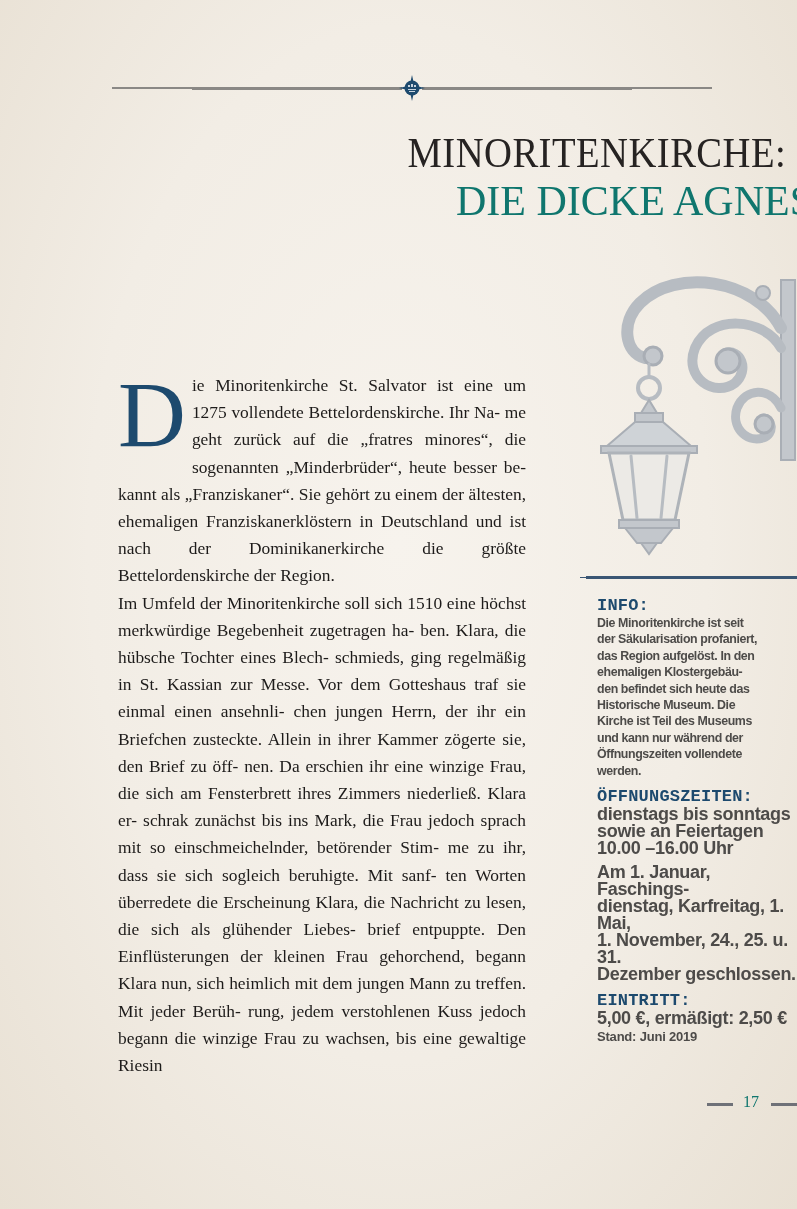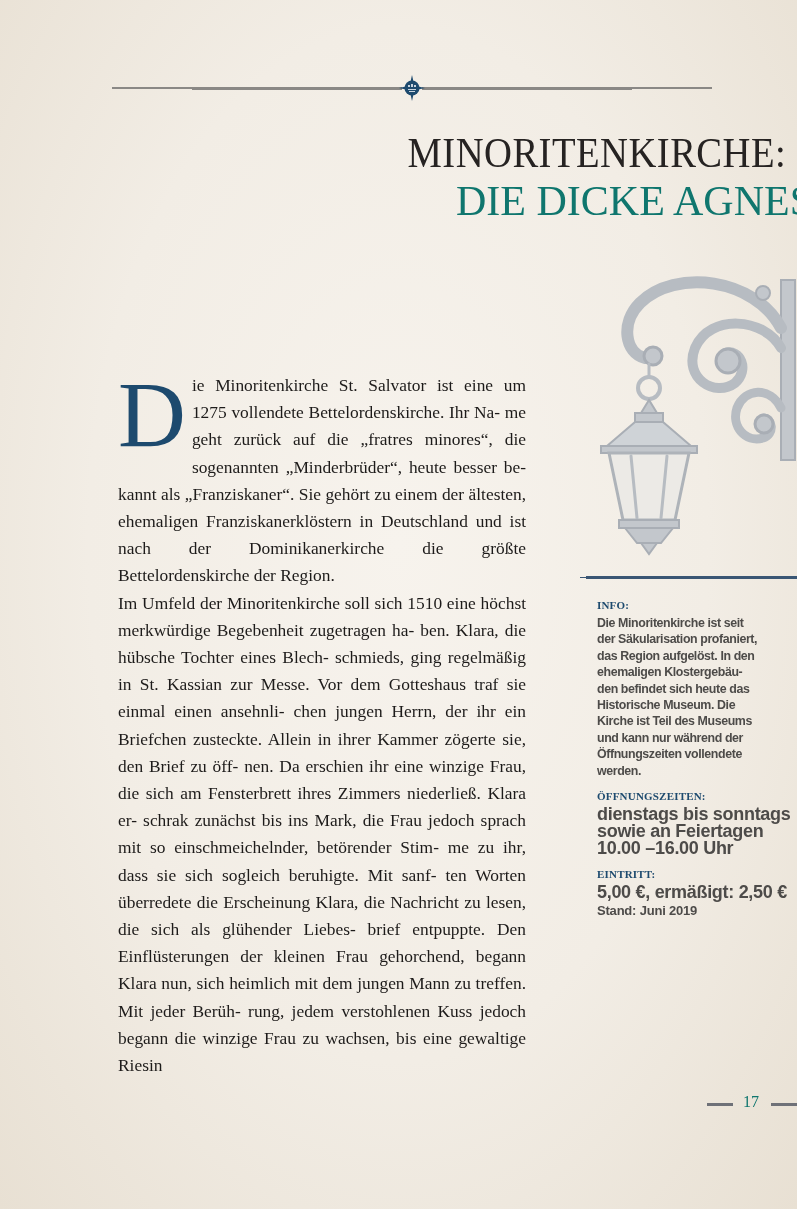--- a/index.html
+++ b/index.html
@@ -66,22 +66,22 @@
   }
   .sidebar-rule::before {
     content: ""; position: absolute; left: -6px; top: 1px; width: 30px; height: 1px; background: #3a5674;
   }
   .sb-content {
     position: absolute; left: 27px; top: 20px; width: 200px;
     font-family: "Liberation Sans", "DejaVu Sans", sans-serif;
     color: #4d4b49; font-weight: bold;
   }
   .sb-head {
-    font-family: Liberation Serif, serif; font-weight: bold; color: #1d4a6e;
-    font-size: 11px; line-height: 19px; letter-spacing: 0.2px;
+    font-family: Liberation Mono, monospace; font-weight: bold; color: #1d4a6e;
+    font-size: 17px; line-height: 19px; letter-spacing: 0.2px;
   }
   .sb-text {
     font-size: 12.4px; line-height: 16.4px; letter-spacing: -0.4px;
     transform-origin: left top;
   }
   .sb-text.big { font-size: 18px; line-height: 17px; letter-spacing: -0.3px; }
   .sb-block { margin-bottom: 8px; }
   .sb-small { font-size: 13px; line-height: 13px; letter-spacing: -0.2px; }
 
   
@@ -209,20 +209,26 @@
         </div>
       </div>
 
       <div class="sb-block">
         <div class="sb-head">ÖFFNUNGSZEITEN:</div>
         <div class="sb-text big" style="margin-bottom:7px;">
           <div>dienstags bis sonntags</div>
           <div>sowie an Feiertagen</div>
           <div>10.00 –16.00 Uhr</div>
         </div>
+        <div class="sb-text big">
+          <div>Am 1. Januar, Faschings-</div>
+          <div>dienstag, Karfreitag, 1. Mai,</div>
+          <div>1. November, 24., 25. u. 31.</div>
+          <div>Dezember geschlossen.</div>
+        </div>
       </div>
 
       <div class="sb-block" style="">
         <div class="sb-head">EINTRITT:</div>
         <div class="sb-text big">5,00 €, ermäßigt: 2,50 €</div>
         <div class="sb-small" style="margin-top:3px;">Stand: Juni 2019</div>
       </div>
     </div>
   </div>
 

